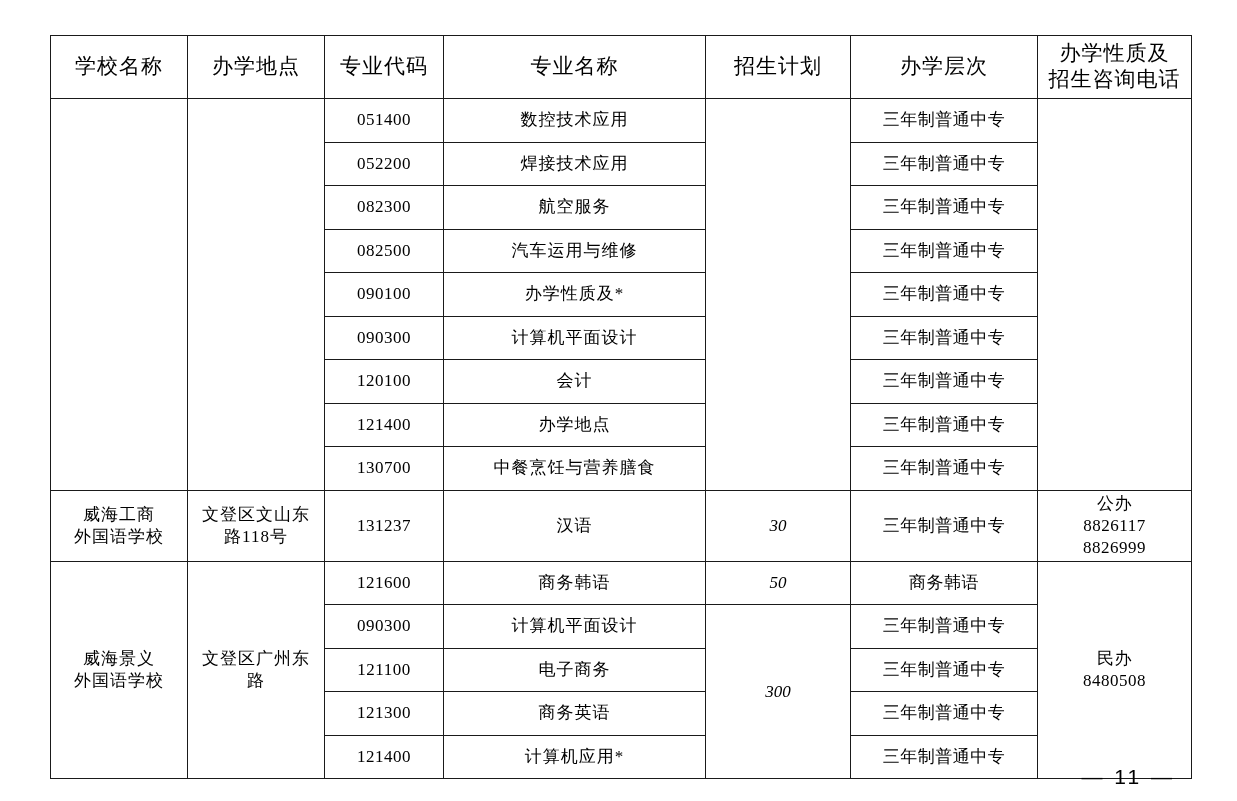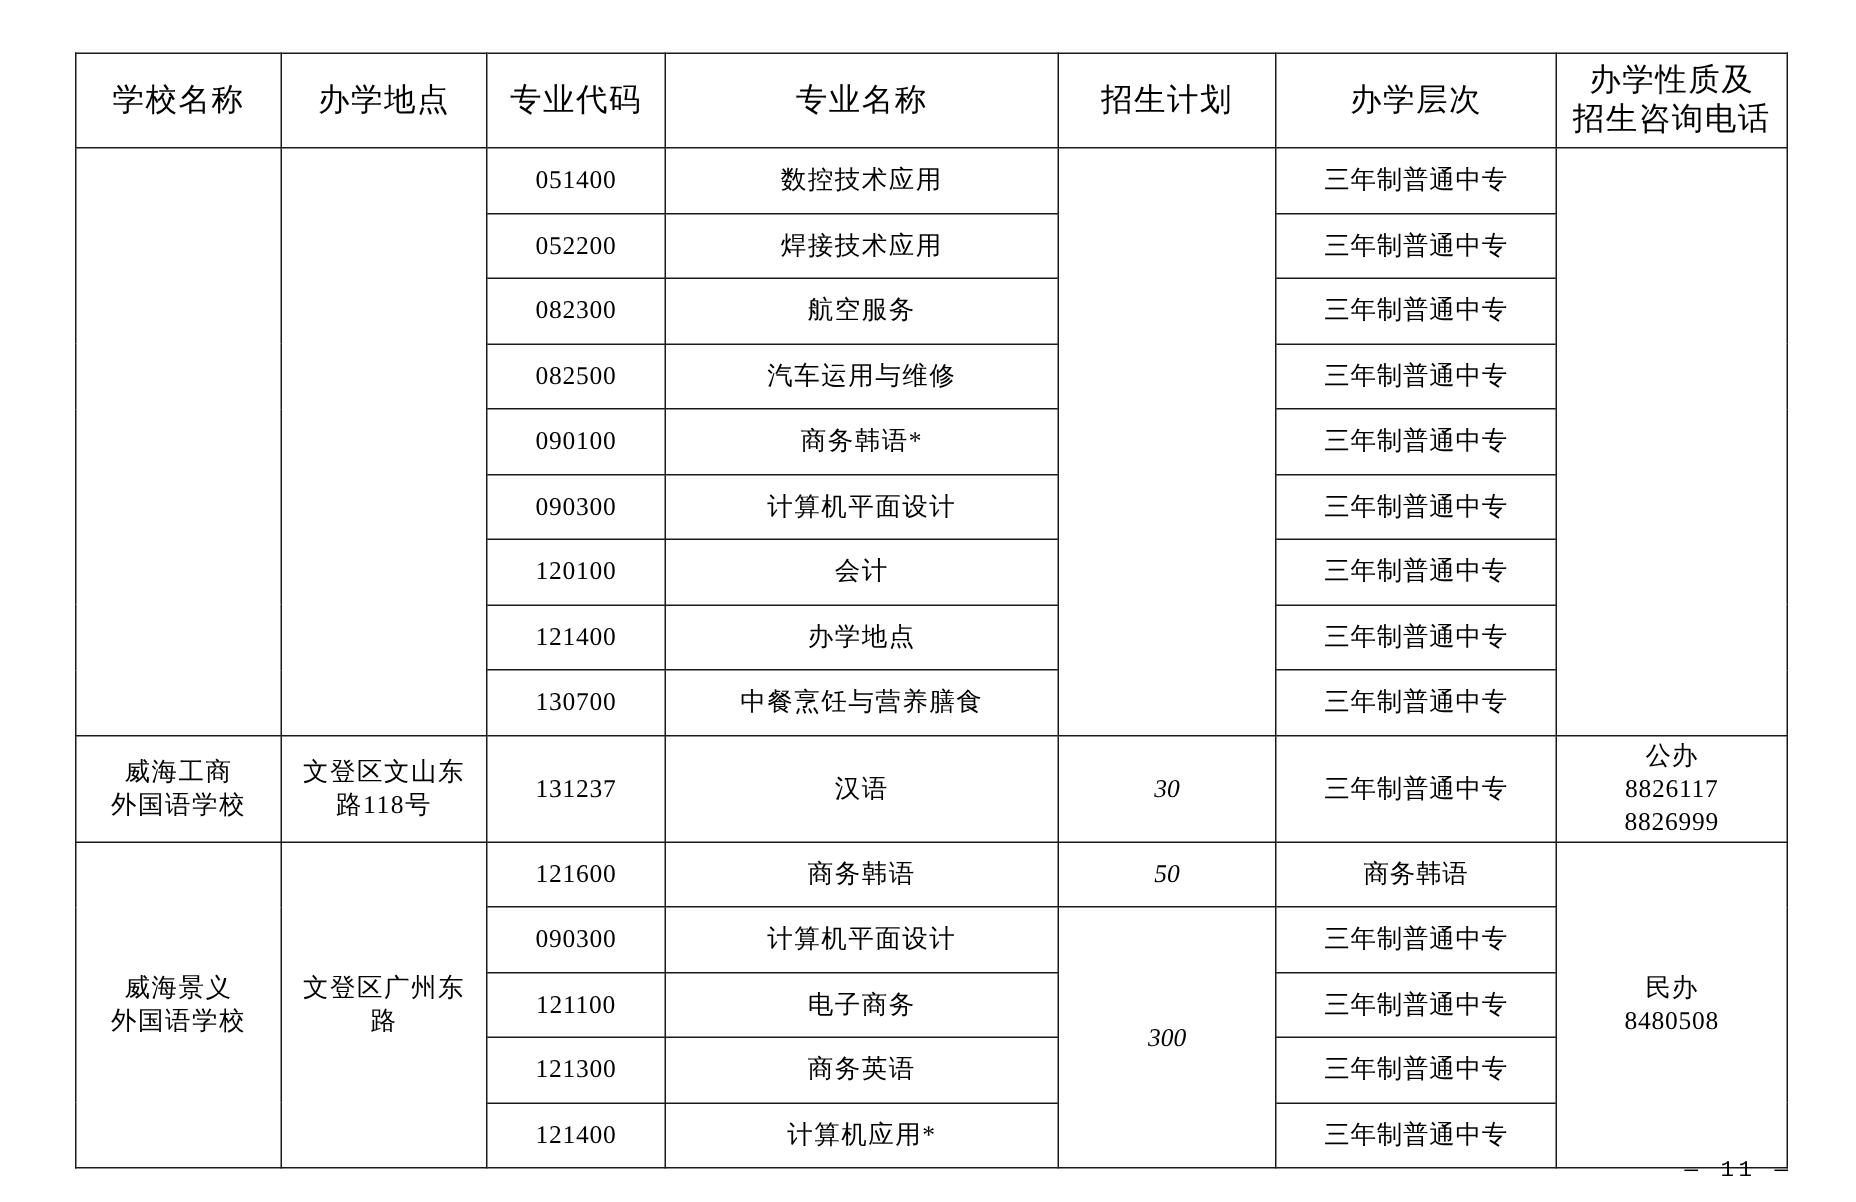--- a/index.html
+++ b/index.html
@@ -76,25 +76,25 @@
   }
   .col1 { width: 137px; }
   .col2 { width: 137px; }
   .col3 { width: 119px; }
   .col4 { width: 262px; }
   .col5 { width: 145px; }
   .col6 { width: 187px; }
   .col7 { width: 154px; }
   .page-number {
     position: absolute;
-    right: 32px;
+    right: 52px;
     bottom: 12px;
-    font-size: 15px;
+    font-size: 21px;
     letter-spacing: 3px;
-    font-family: Liberation Mono, monospace;
+    font-family: Liberation Sans, sans-serif;
   }
 </style>
 </head>
 <body>
 
 <div class="page">
 
   <table class="enroll">
     <colgroup>
       <col class="col1">
@@ -142,21 +142,21 @@
         <td class="major">航空服务</td>
         <td class="level">三年制普通中专</td>
       </tr>
       <tr>
         <td class="code">082500</td>
         <td class="major">汽车运用与维修</td>
         <td class="level">三年制普通中专</td>
       </tr>
       <tr>
         <td class="code">090100</td>
-        <td class="major">商务韩语*</td>
+        <td class="major">办学性质及*</td>
         <td class="level">三年制普通中专</td>
       </tr>
       <tr>
         <td class="code">090300</td>
         <td class="major">计算机平面设计</td>
         <td class="level">三年制普通中专</td>
       </tr>
       <tr>
         <td class="code">120100</td>
         <td class="major">会计</td>

